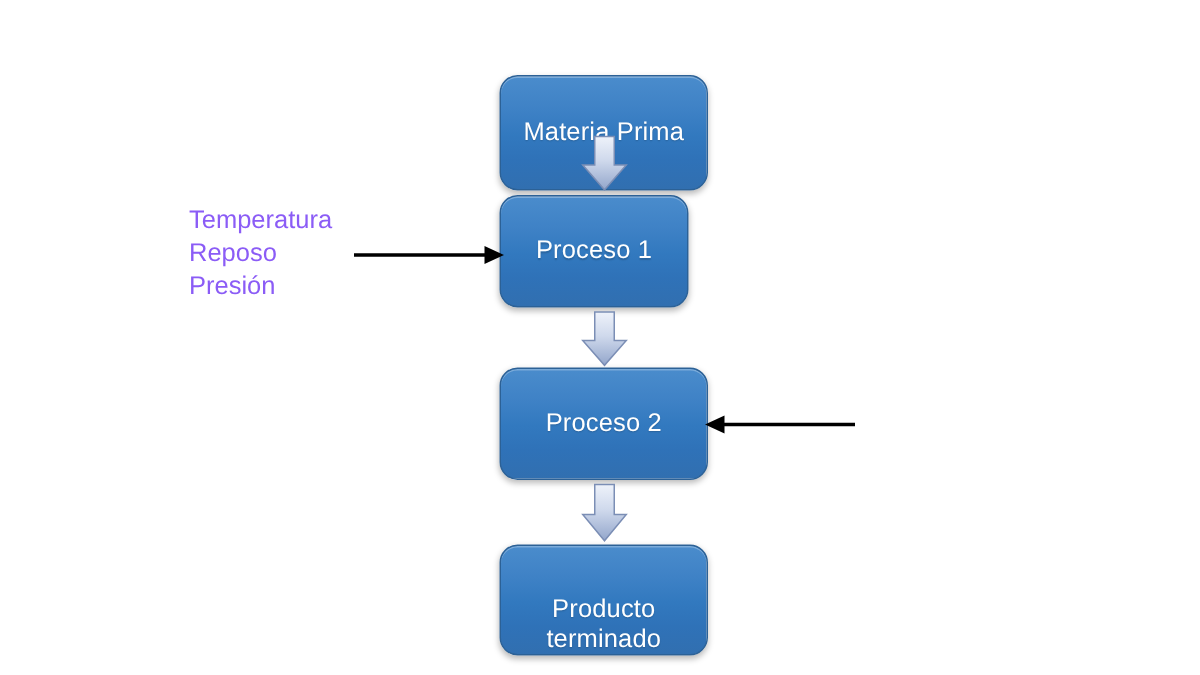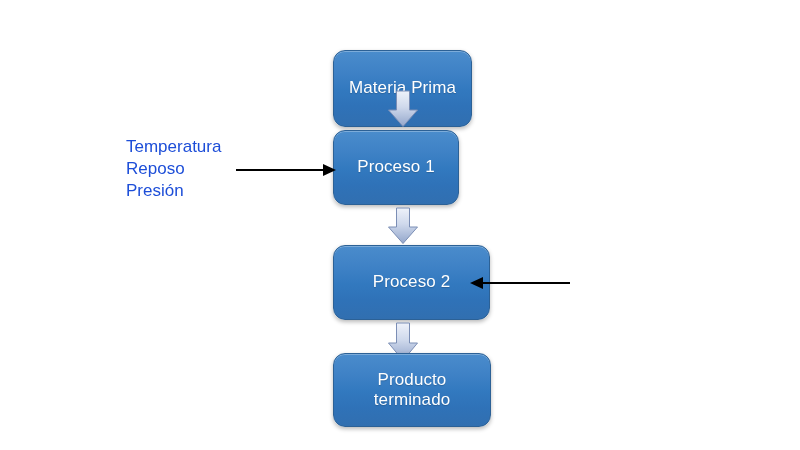--- a/index.html
+++ b/index.html
@@ -49,21 +49,21 @@
   }
 
   
   .vblock-arrow {
     position: absolute;
   }
 
   
   .side-text {
     position: absolute;
-    color: #1d4ed8;
+    color: #8b5cf6;
     font-size: 17px;
     line-height: 1.28;
     white-space: pre-line;
   }
 
   
   .line-arrow {
     position: absolute;
   }
 </style>
@@ -110,21 +110,21 @@
         <linearGradient id="ga2" x1="0" y1="0" x2="0" y2="1">
           <stop offset="0%" stop-color="#eef2fa"></stop>
           <stop offset="45%" stop-color="#cfd9ec"></stop>
           <stop offset="100%" stop-color="#93a6cb"></stop>
         </linearGradient>
       </defs>
       <polygon points="9.5,1 22.5,1 22.5,20 30.5,20 16,36.5 1.5,20 9.5,20" fill="url(#ga2)" stroke="#7b8eb5" stroke-width="1"></polygon>
     </svg>
   </div>
 
-  <div class="box" style="left:333px; top:245px; width:157px; height:75px;">
+  <div class="box" style="left:333px; top:245px; width:139px; height:75px;">
     <span class="box-label">Proceso 2</span>
   </div>
 
 
   <div class="line-arrow" style="left:468px; top:273px; width:104px; height:20px;">
     <svg width="104" height="20" viewBox="0 0 104 20">
       <line x1="13" y1="10" x2="102" y2="10" stroke="#000000" stroke-width="2.2"></line>
       <polygon points="15,4 2,10 15,16" fill="#000000"></polygon>
     </svg>
   </div>
@@ -135,18 +135,18 @@
         <linearGradient id="ga3" x1="0" y1="0" x2="0" y2="1">
           <stop offset="0%" stop-color="#eef2fa"></stop>
           <stop offset="45%" stop-color="#cfd9ec"></stop>
           <stop offset="100%" stop-color="#93a6cb"></stop>
         </linearGradient>
       </defs>
       <polygon points="9.5,1 22.5,1 22.5,21 30.5,21 16,38.5 1.5,21 9.5,21" fill="url(#ga3)" stroke="#7b8eb5" stroke-width="1"></polygon>
     </svg>
   </div>
 
-  <div class="box" style="left:333px; top:353px; width:158px; height:74px;">
+  <div class="box" style="left:333px; top:363px; width:139px; height:74px;align-items:flex-end;">
     <span class="box-label">Producto
 terminado</span>
   </div>
 
 </div>
 
 </body></html>

